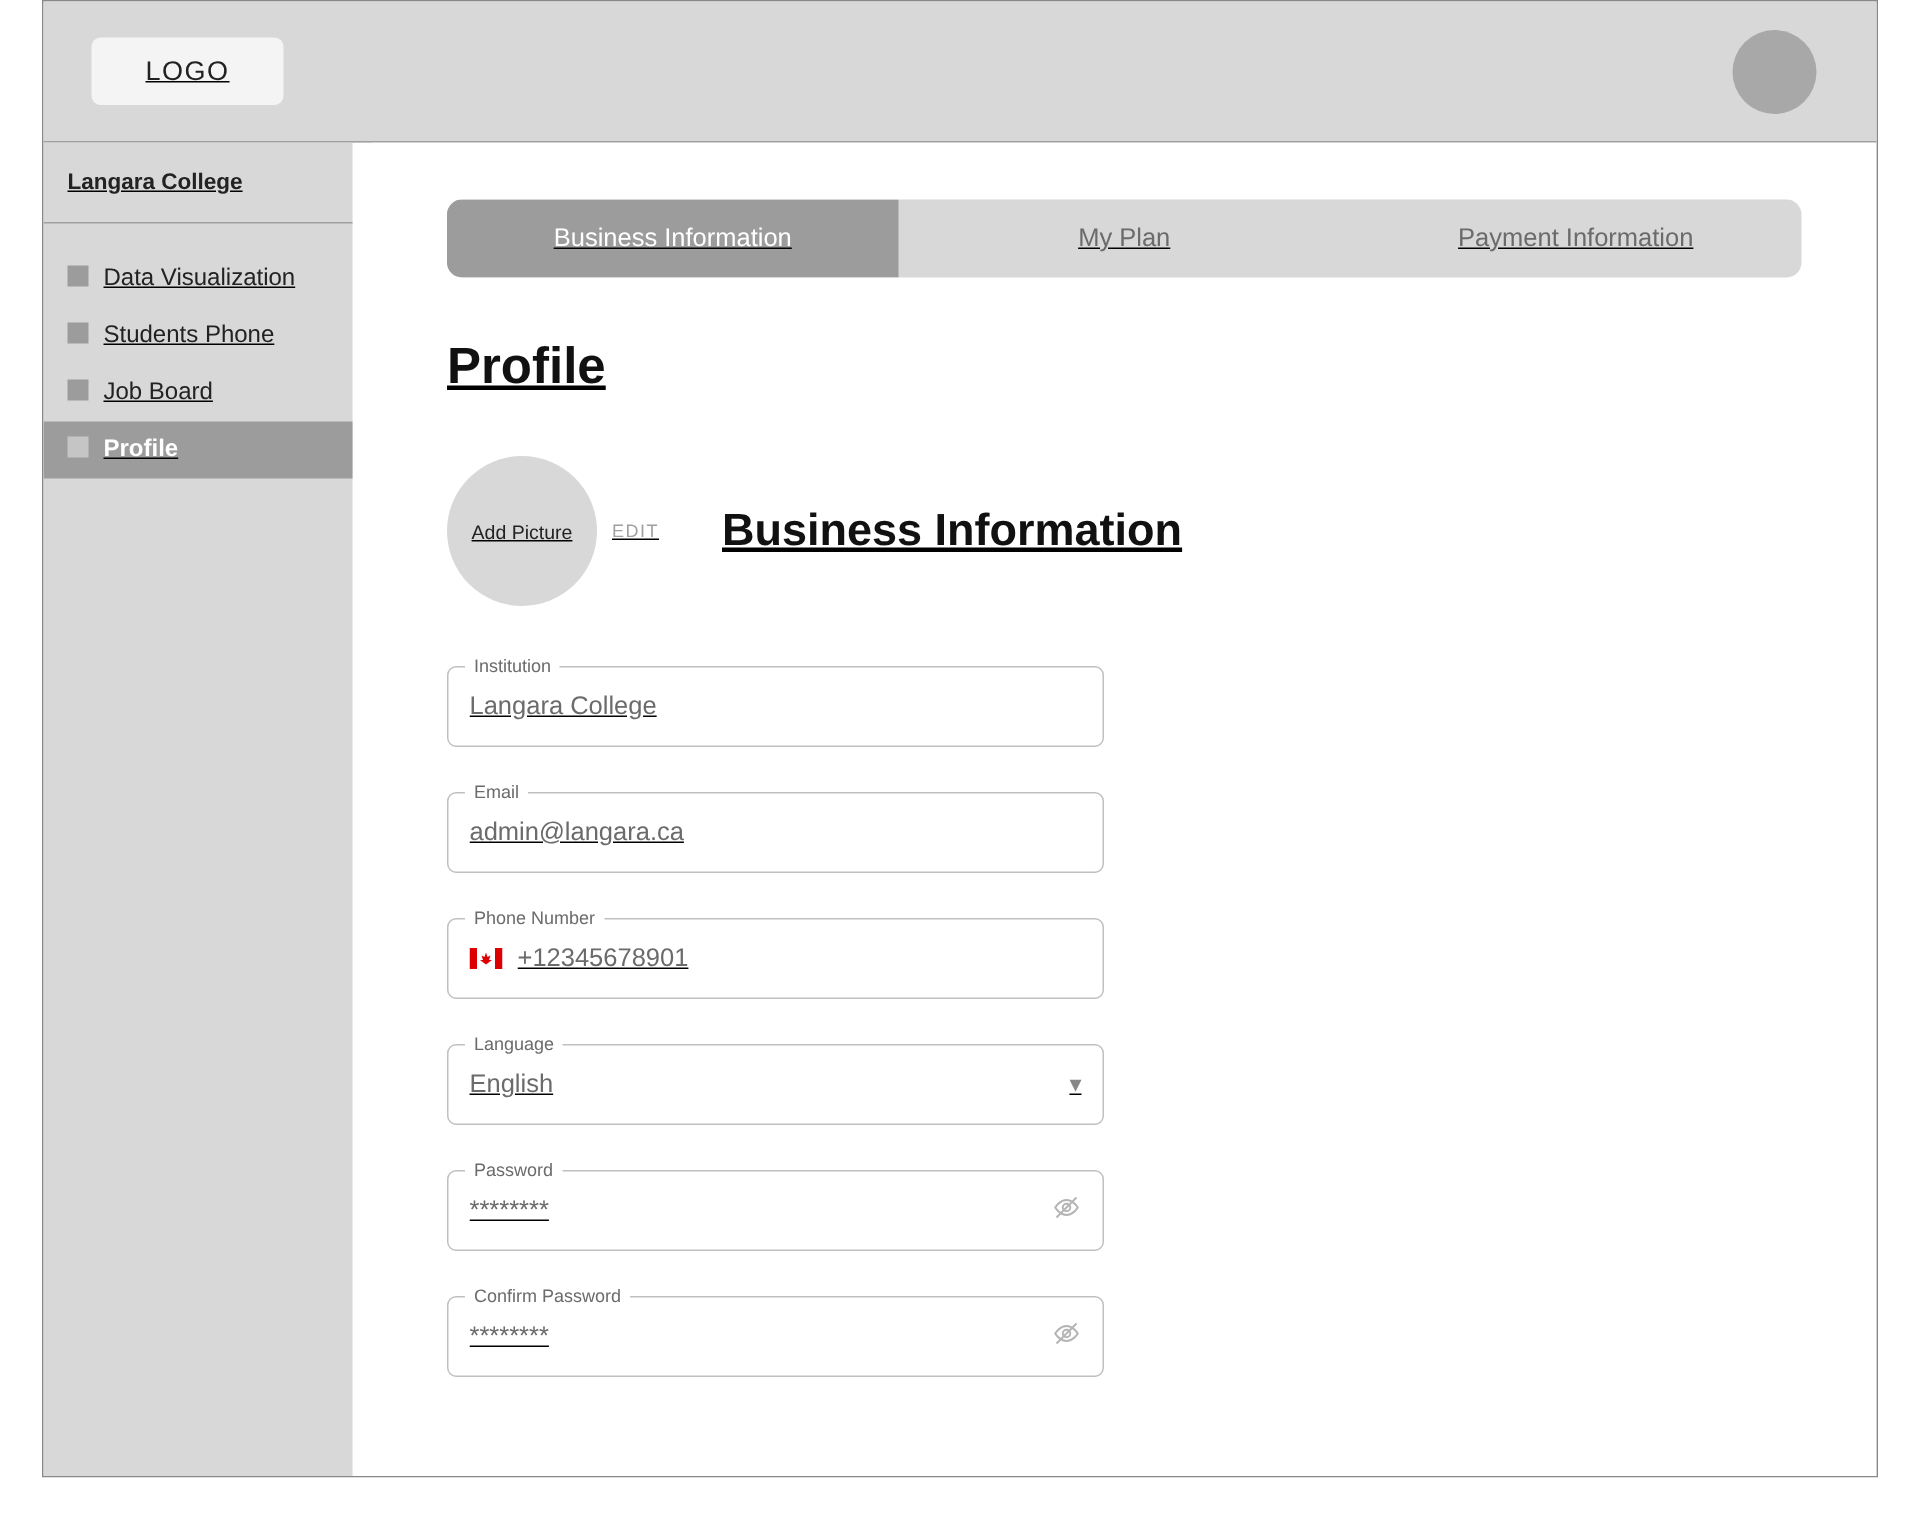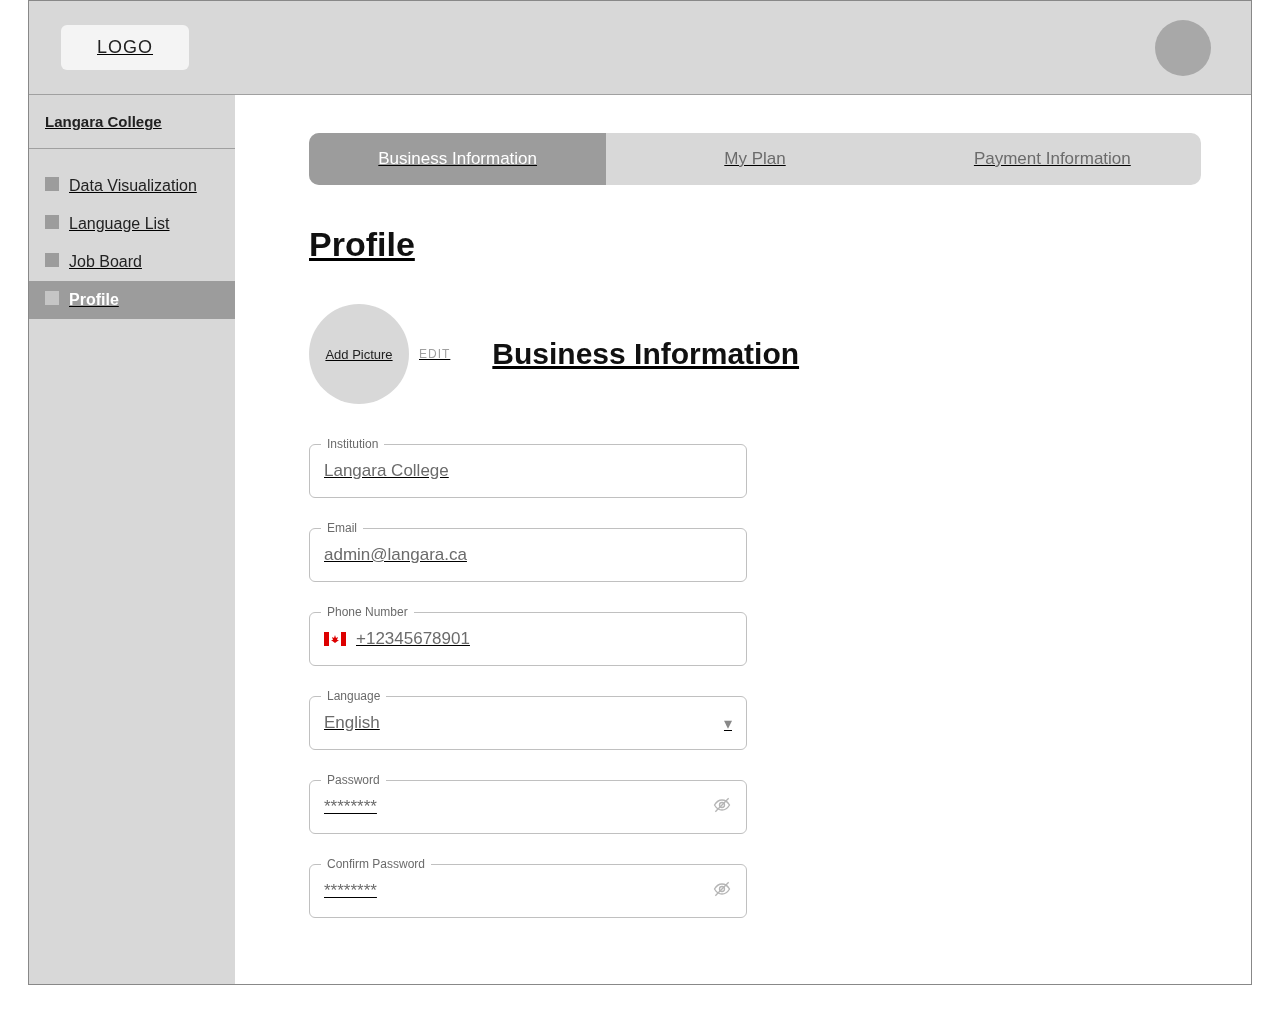--- a/index.html
+++ b/index.html
@@ -9,21 +9,21 @@
     .logo { background: #f4f4f4; border-radius: 6px; padding: 12px 36px; font-size: 18px; letter-spacing: 1px; color: #222; }
     .avatar-circle { width: 56px; height: 56px; border-radius: 50%; background: #a8a8a8; }
     .body { flex: 1; display: flex; overflow: hidden; }
     .sidebar { width: 206px; background: #d8d8d8; display: flex; flex-direction: column; }
     .org-name { font-weight: 700; font-size: 15px; padding: 18px 16px; color: #222; border-bottom: 1px solid #a0a0a0; }
     .nav-list { padding-top: 18px; }
     .nav-item { display: flex; align-items: flex-start; gap: 10px; padding: 10px 16px; font-size: 16px; color: #222; cursor: pointer; }
     .nav-item.active { background: #9c9c9c; color: #fff; font-weight: 700; }
     .nav-icon { width: 14px; height: 14px; background: #9c9c9c; display: inline-block; }
     .nav-item.active .nav-icon { background: #c5c5c5; }
-    .main { flex: 1; background: #fff; padding: 38px 50px 30px 74px; overflow: auto; }
+    .main { flex: 1; background: #fff; padding: 38px 50px 30px 50px; overflow: auto; margin-left: 13px; }
     .tabs { display: flex; background: #d8d8d8; border-radius: 10px; overflow: hidden; margin-bottom: 40px; }
     .tab { flex: 1; text-align: center; padding: 16px 0; font-size: 17px; color: #6b6b6b; cursor: pointer; }
     .tab.active { background: #9c9c9c; color: #fff; font-weight: 500; }
     .page-title { font-size: 34px; font-weight: 800; color: #111; margin-bottom: 40px; }
     .profile-head { display: flex; align-items: center; gap: 42px; margin-bottom: 40px; }
     .picture-wrap { display: flex; flex-direction: row; align-items: center; gap: 10px; }
     .picture-circle { width: 100px; height: 100px; border-radius: 50%; background: #d8d8d8; display: flex; align-items: center; justify-content: center; font-size: 13px; color: #222; cursor: pointer; }
     .edit-label { font-size: 12px; letter-spacing: 1px; color: #a0a0a0; cursor: pointer; }
     .section-title { font-size: 30px; font-weight: 800; color: #111; }
     .form-grid { display: flex; flex-wrap: wrap; gap: 30px 42px; }
@@ -49,21 +49,21 @@
   <div class="body">
     <div class="sidebar">
       <div class="org-name">Langara College</div>
       <div class="nav-list">
         <div class="nav-item">
           <span class="nav-icon"></span>
           <span>Data Visualization</span>
         </div>
         <div class="nav-item">
           <span class="nav-icon"></span>
-          <span>Language List</span>
+          <span>Students Phone</span>
         </div>
         <div class="nav-item">
           <span class="nav-icon"></span>
           <span>Job Board</span>
         </div>
         <div class="nav-item active">
           <span class="nav-icon"></span>
           <span>Profile</span>
         </div>
       </div>

